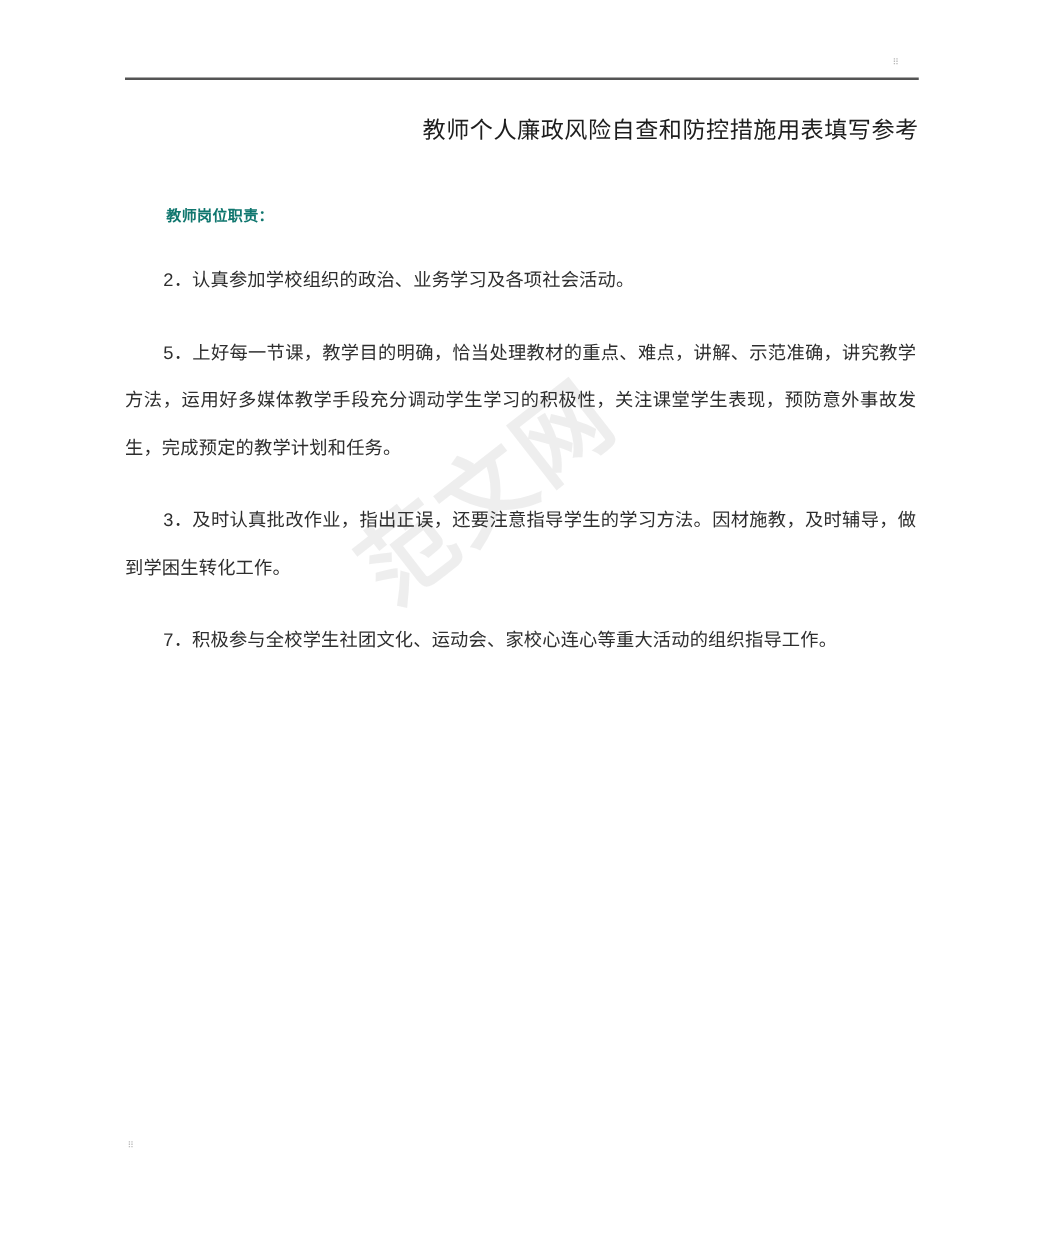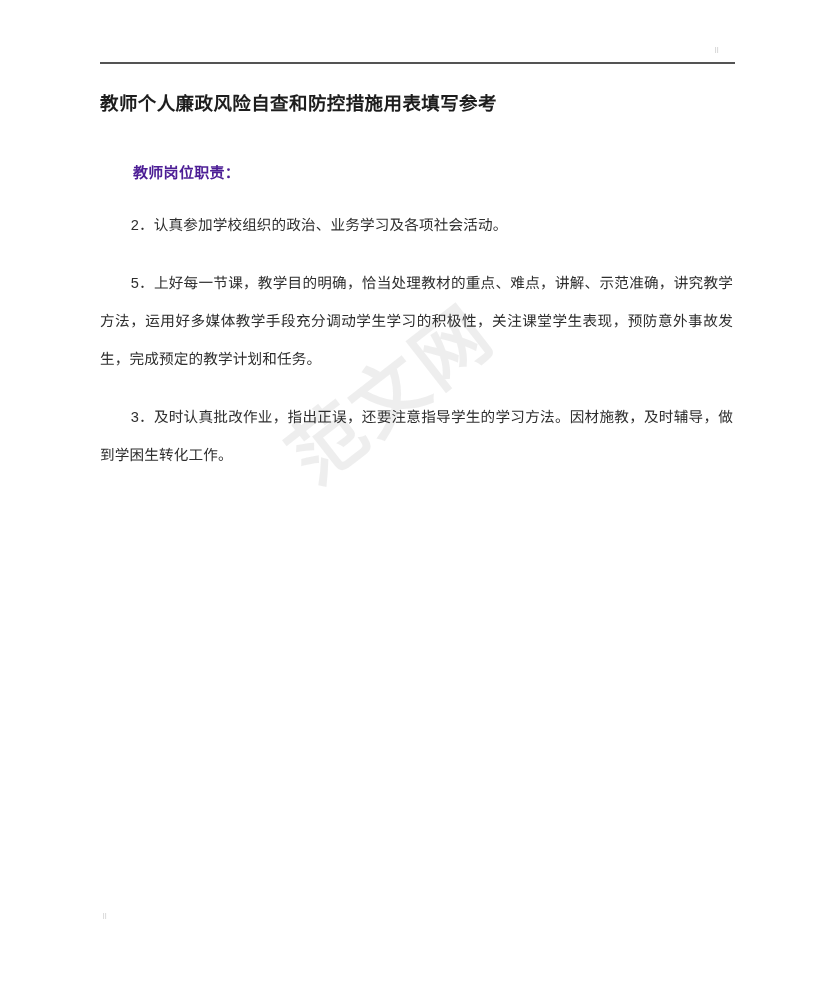--- a/index.html
+++ b/index.html
@@ -85,36 +85,36 @@
     width: 830px;
     height: 986px;
     z-index: 2;
   }
 
   .doc-title {
     position: absolute;
     left: 100px;
     top: 89px;
     width: 635px;
-    text-align: left;
+    text-align: right;
     font-size: 18.5px;
-    font-weight: 700;
+    font-weight: 400;
     letter-spacing: 0.4px;
     color: #1d1d1d;
     line-height: 30px;
   }
 
   .section-heading {
     position: absolute;
     left: 133px;
     top: 160px;
-    font-size: 15px;
+    font-size: 12px;
     font-weight: 700;
     letter-spacing: 0.3px;
-    color: #4c1d95;
+    color: #0f766e;
     line-height: 26px;
   }
 
   .body-block {
     position: absolute;
     left: 100px;
     top: 206px;
     width: 633px;
   }
 
@@ -162,19 +162,20 @@
   <div class="content">
 
     <div class="doc-title">教师个人廉政风险自查和防控措施用表填写参考</div>
 
     <div class="section-heading">教师岗位职责：</div>
 
     <div class="body-block">
       <p class="para">2．认真参加学校组织的政治、业务学习及各项社会活动。</p>
       <p class="para">5．上好每一节课，教学目的明确，恰当处理教材的重点、难点，讲解、示范准确，讲究教学方法，运用好多媒体教学手段充分调动学生学习的积极性，关注课堂学生表现，预防意外事故发生，完成预定的教学计划和任务。</p>
       <p class="para">3．及时认真批改作业，指出正误，还要注意指导学生的学习方法。因材施教，及时辅导，做到学困生转化工作。</p>
+      <p class="para">7．积极参与全校学生社团文化、运动会、家校心连心等重大活动的组织指导工作。</p>
     </div>
 
   </div>
 
   <div class="footer-mark">⠿</div>
 
 </div>
 
 </body></html>

